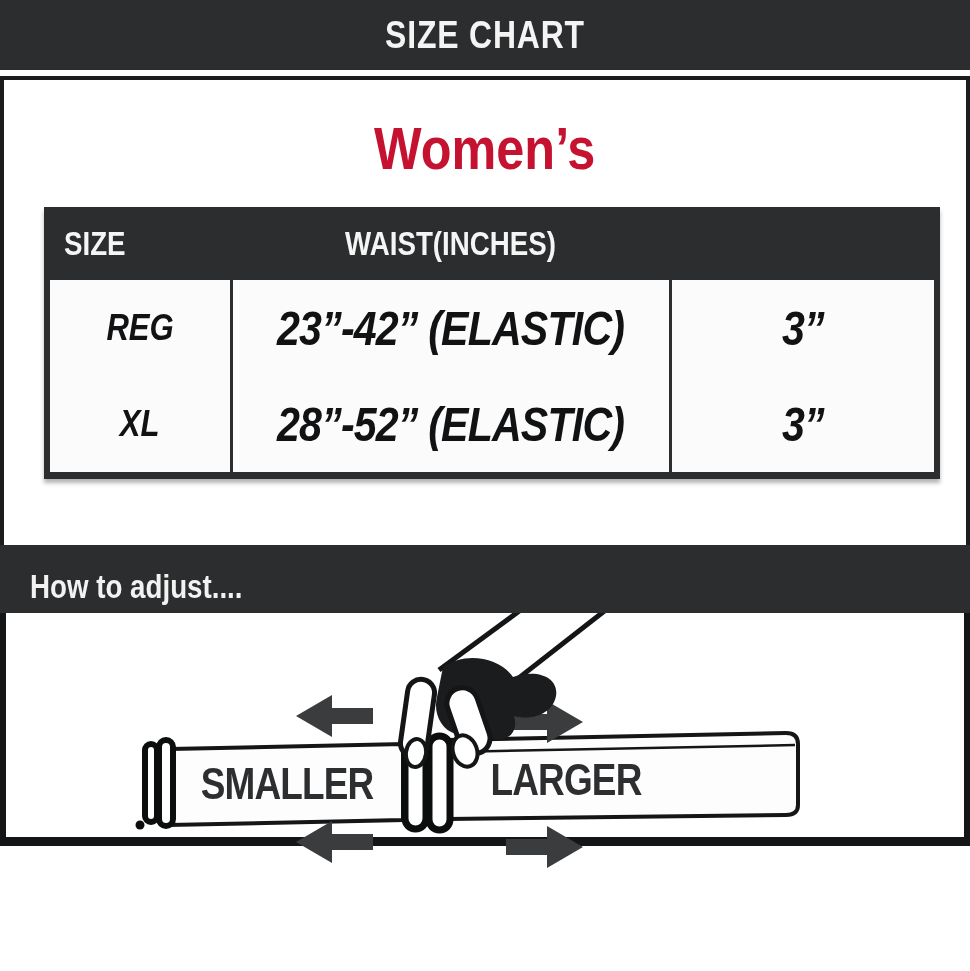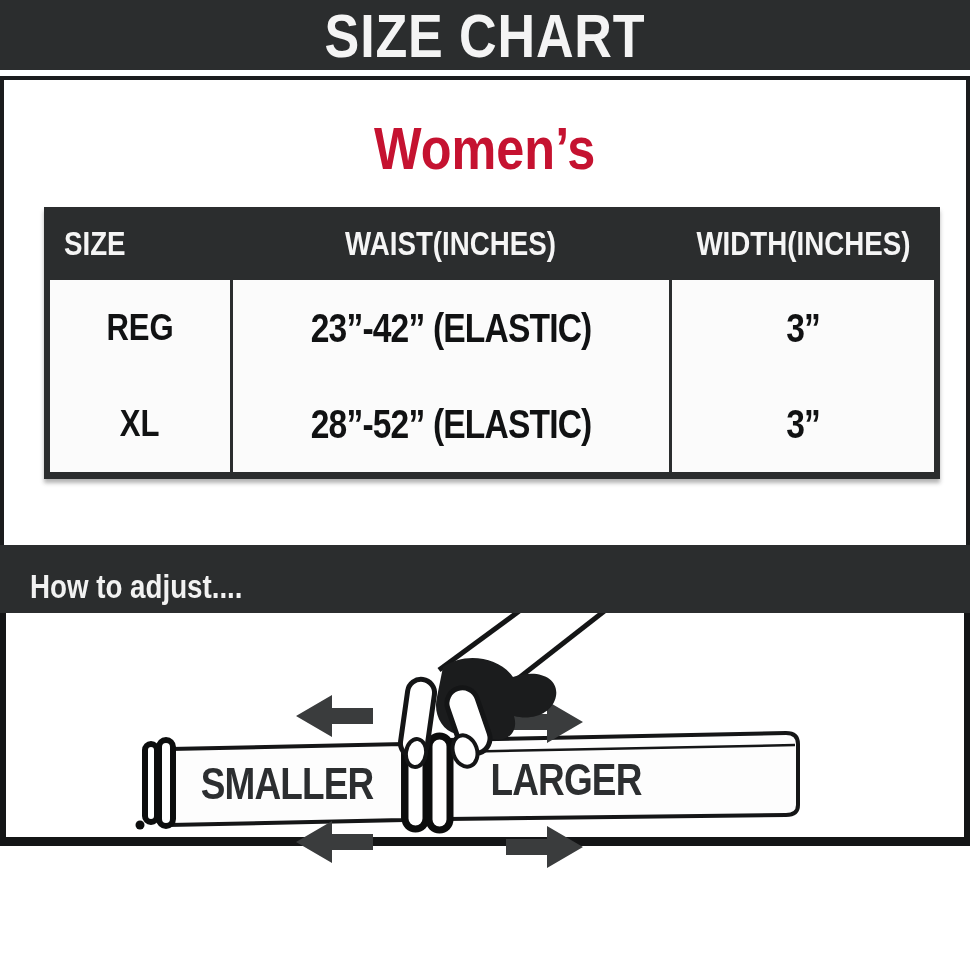--- a/index.html
+++ b/index.html
@@ -12,21 +12,21 @@
   }
   .cx { display:inline-block; transform:scaleX(.84); transform-origin:center; white-space:nowrap; }
   .cx-left { display:inline-block; transform:scaleX(.84); transform-origin:left center; white-space:nowrap; }
 
   
   .top-bar {
     height:70px; background:#2b2d2e;
     display:flex; align-items:center; justify-content:center;
   }
   .top-bar h1 {
-    color:#f4f4f4; font-size:62px; font-weight:700; letter-spacing:1px;
+    color:#f4f4f4; font-size:38px; font-weight:700; letter-spacing:1px;
   }
   .top-gap { height:6px; background:#ffffff; }
 
   
   .womens-section {
     height:469px;
     border:4px solid #1b1c1d; border-bottom:none;
     background:#ffffff;
   }
   .womens-title {
@@ -41,23 +41,23 @@
   .t-row { display:grid; grid-template-columns:180px 436px 262px; column-gap:3px; }
   .t-head { height:73px; }
   .t-head .cell { background:transparent; color:#f5f5f5; font-size:33px; font-weight:700; }
   .t-head .cell.size-col { justify-content:flex-start; padding-left:14px; }
   .t-body { margin-top:0; }
   .t-body + .t-body { margin-top:0; }
   .cell {
     display:flex; align-items:center; justify-content:center;
     overflow:hidden;
   }
-  .t-body .cell { background:#fbfbfb; height:96px; color:#111213; }
+  .t-body .cell { background:#fbfbfb; height:96px; color:#111213;font-style:italic; }
   .t-body .cell.size-col { font-size:37px; font-weight:700; }
-  .t-body .cell.waist-col, .t-body .cell.width-col { font-size:40px; font-weight:700; letter-spacing:-1px; }
+  .t-body .cell.waist-col, .t-body .cell.width-col { font-size:49px; font-weight:700; letter-spacing:-1px; }
 
   
   .adjust-band {
     height:68px; background:#2b2d2e;
     display:flex; align-items:flex-end;
     padding:16px 0 7px 30px;
   }
   .adjust-band h2 { color:#f2f2f2; font-size:33px; font-weight:700; }
 
   
@@ -84,23 +84,20 @@
 <div class="womens-section">
   <div class="womens-title"><span class="cx">Women’s</span></div>
 
   <div class="size-table">
     <div class="t-row t-head">
       <div class="cell size-col">
           <span class="cx-left">SIZE</span>
         </div>
       <div class="cell waist-col">
           <span class="cx">WAIST(INCHES)</span>
-        </div>
-      <div class="cell width-col">
-          <span class="cx">WIDTH(INCHES)</span>
         </div>
     </div>
     <div class="t-row t-body">
       <div class="cell size-col">
           <span class="cx">REG</span>
         </div>
       <div class="cell waist-col">
           <span class="cx">23”-42” (ELASTIC)</span>
         </div>
       <div class="cell width-col">

